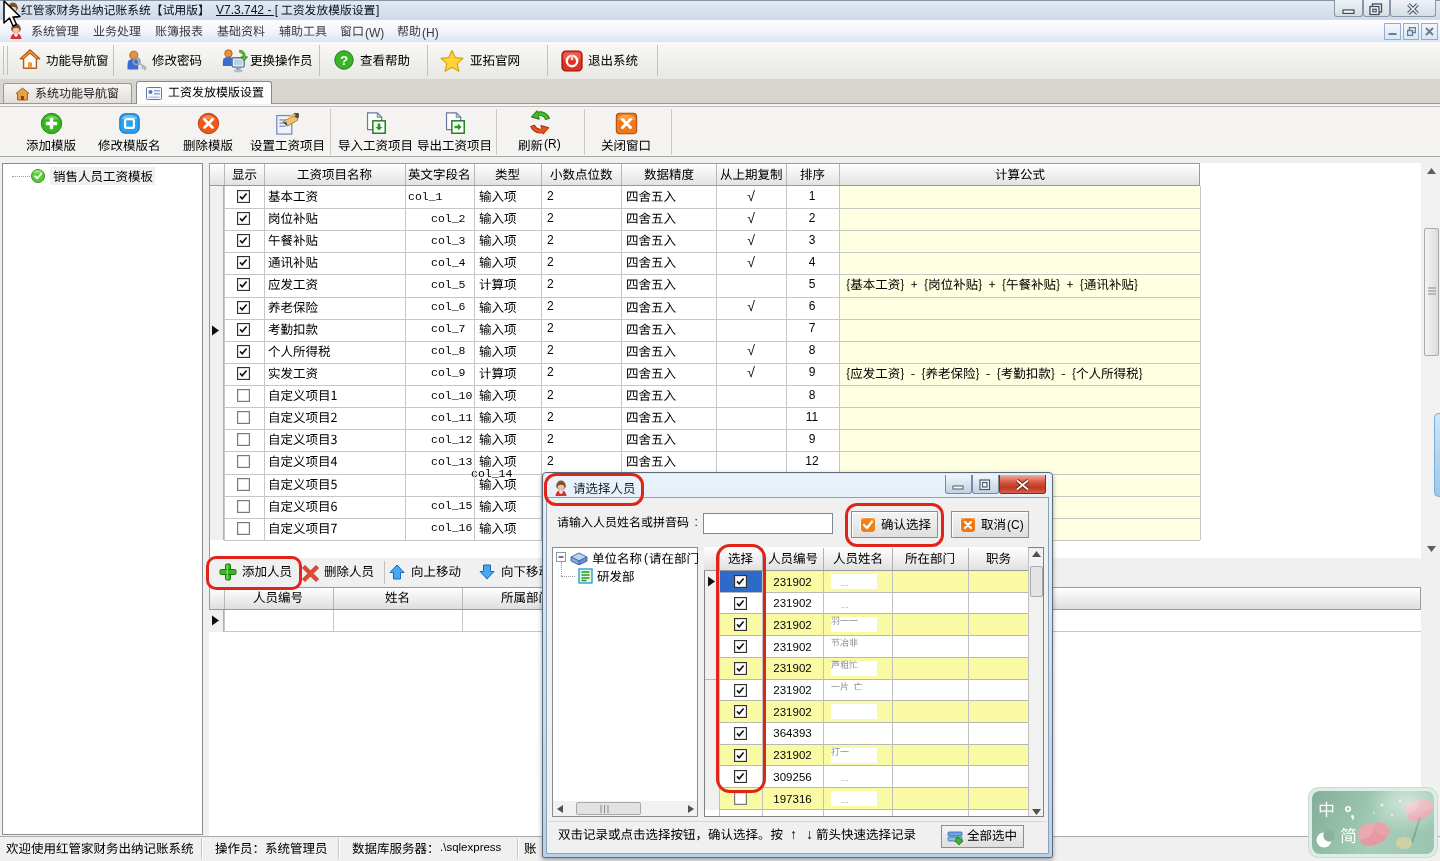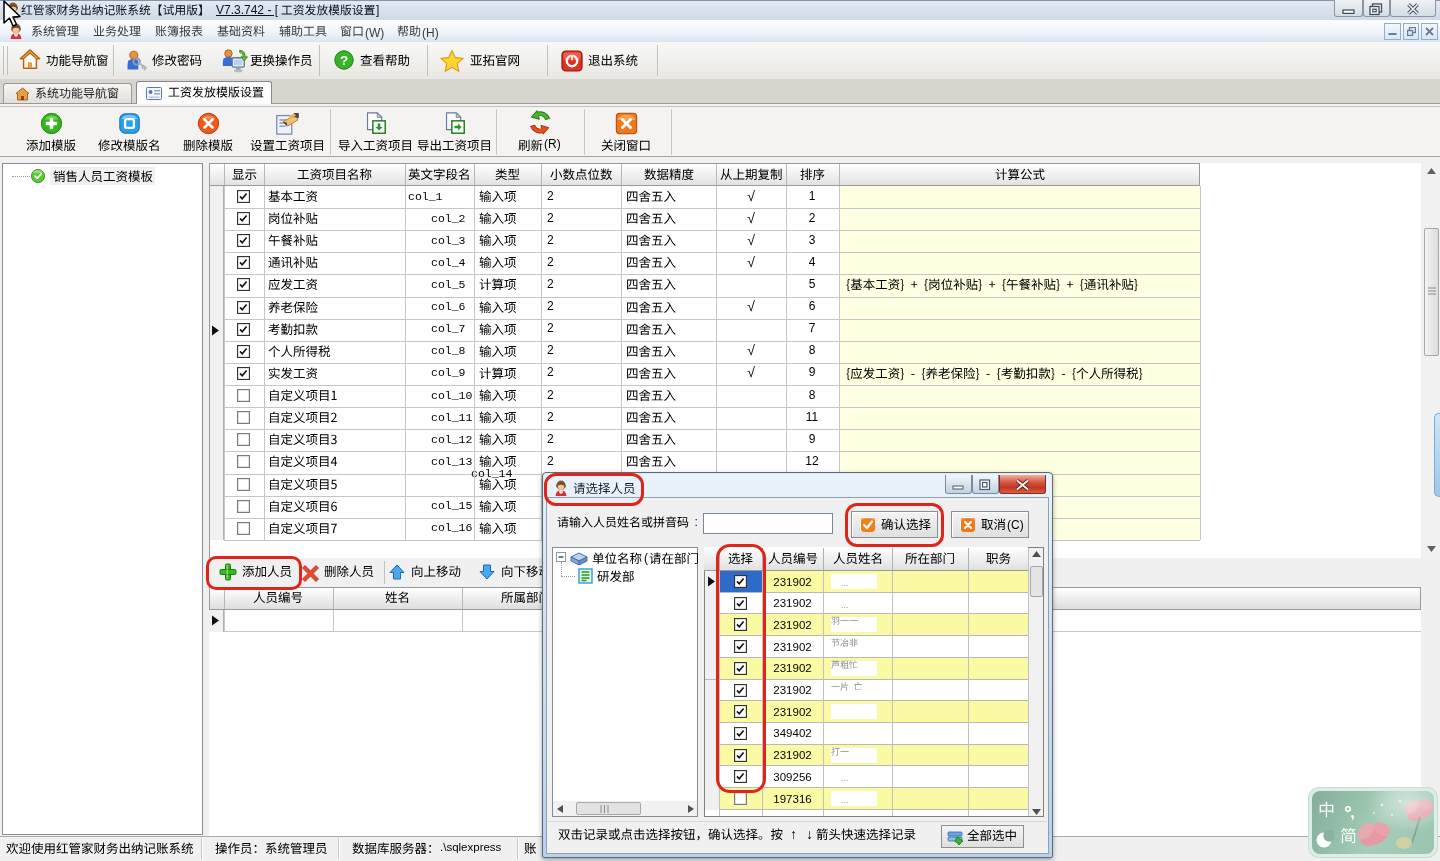--- a/index.html
+++ b/index.html
@@ -2082,21 +2082,21 @@
     <div style="position:absolute;left:831px;top:704.2px;width:46px;height:15px;background:#ffffff;"></div>
     <div style="position:absolute;left:705px;top:722.9px;width:323px;height:21.7px;background:#ffffff;"></div>
     <div style="position:absolute;left:705px;top:743.6px;width:323px;height:1px;background:#b8b8b8;"></div>
     <div style="position:absolute;left:705px;top:722.9px;width:15px;height:21.7px;background:#f0f0f0;border-right:1px solid #b0b0b0;box-sizing:border-box;"></div>
     <div style="position:absolute;left:734px;top:726.9px;">
       <svg width="13" height="13" viewBox="0 0 13 13" style="display:block">
         <rect x="0.5" y="0.5" width="12" height="12" fill="#ffffff" stroke="#333333" stroke-width="1.3"></rect>
         <path d="M3 6.4 L5.2 8.8 L9.6 3.4" fill="none" stroke="#111111" stroke-width="1.6"></path>
       </svg>
     </div>
-    <div style="position:absolute;left:792.5px;top:728.4px;transform:translateX(-50%);font:11.5px 'Liberation Sans',sans-serif;color:#000000;white-space:pre;line-height:1;">349402</div>
+    <div style="position:absolute;left:792.5px;top:728.4px;transform:translateX(-50%);font:11.5px 'Liberation Sans',sans-serif;color:#000000;white-space:pre;line-height:1;">364393</div>
     <div style="position:absolute;left:831px;top:725.9px;width:46px;height:15px;background:#ffffff;"></div>
     <div style="position:absolute;left:705px;top:744.6px;width:323px;height:21.7px;background:#fafaa5;"></div>
     <div style="position:absolute;left:705px;top:765.3px;width:323px;height:1px;background:#b8b8b8;"></div>
     <div style="position:absolute;left:705px;top:744.6px;width:15px;height:21.7px;background:#f0f0f0;border-right:1px solid #b0b0b0;box-sizing:border-box;"></div>
     <div style="position:absolute;left:734px;top:748.6px;">
       <svg width="13" height="13" viewBox="0 0 13 13" style="display:block">
         <rect x="0.5" y="0.5" width="12" height="12" fill="#ffffff" stroke="#333333" stroke-width="1.3"></rect>
         <path d="M3 6.4 L5.2 8.8 L9.6 3.4" fill="none" stroke="#111111" stroke-width="1.6"></path>
       </svg>
     </div>

